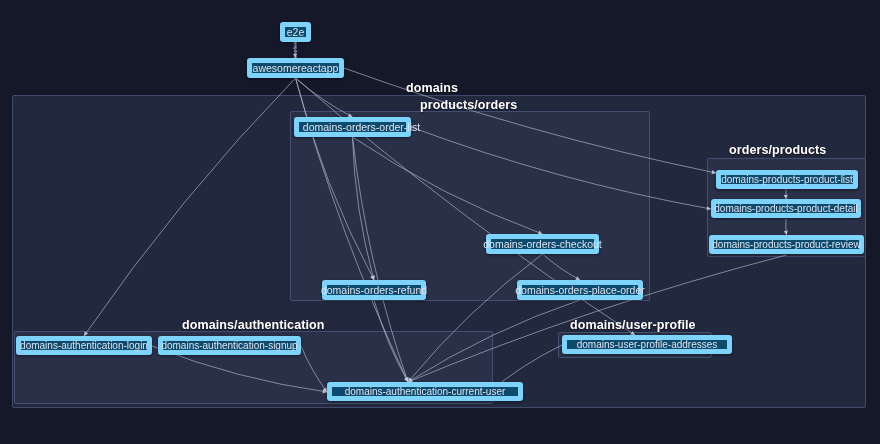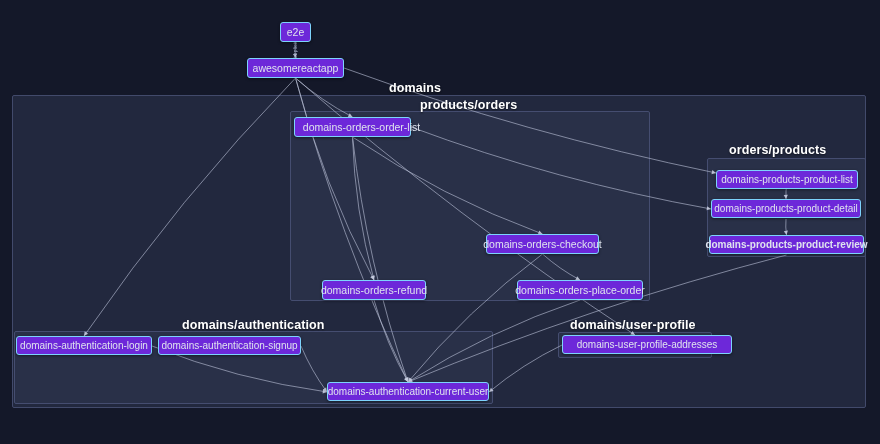--- a/index.html
+++ b/index.html
@@ -46,22 +46,22 @@
 
   
   .node {
     position: absolute;
     box-sizing: border-box;
     display: flex;
     align-items: center;
     justify-content: center;
     height: 20px;
     padding: 0 7px;
-    background: #6d28d9;
-    border: 1px solid #7dd3fc;
+    background: #0c4a6e;
+    border: 5px solid #7dd3fc;
     border-radius: 3px;
     color: #dfe3ee;
     font-size: 10.5px;
     line-height: 1;
     white-space: nowrap;
     box-shadow: 0 1px 3px rgba(0,0,0,0.45);
     z-index: 30;
     cursor: pointer;
   }
   .node.small {
@@ -152,40 +152,40 @@
       <polygon class="arrowhead" points="408,382 412.6842763673762,382.32795565865047 411.07293034734613,378.4493523012893"></polygon>
       <path d="M 152 346 Q 236.74 379.5 327 392"></path>
       <polygon class="arrowhead" points="327,392 323.1277830597283,389.34369881838046 322.5516288905414,393.5039928432456"></polygon>
       <path d="M 301 346 Q 311.24 370.56 327 392"></path>
       <polygon class="arrowhead" points="327,392 326.2044866077678,387.3721324086811 322.82039789160564,389.8596901589944"></polygon>
       <path d="M 562 345 Q 522.68 364.12 489 392"></path>
       <polygon class="arrowhead" points="489,392 493.57441951012345,390.93948779101714 490.8962419388878,387.7041570665115"></polygon>
     </svg>
 
   <div id="group-titles-layer">
-      <div class="group-title" style="left: 389px; top: 81px;">domains</div>
+      <div class="group-title" style="left: 406px; top: 81px;">domains</div>
       <div class="group-title" style="left: 420px; top: 98px;">products/orders</div>
       <div class="group-title" style="left: 729px; top: 143px;">orders/products</div>
       <div class="group-title" style="left: 182px; top: 318px;">domains/authentication</div>
       <div class="group-title" style="left: 570px; top: 318px;">domains/user-profile</div>
     </div>
 
   <div id="nodes-layer">
       <div class="node" style="left: 280px; top: 22px; width: 31px;">e2e</div>
       <div class="node" style="left: 247px; top: 58px; width: 97px; text-align: center;">awesomereactapp</div>
       <div class="node" style="left: 294px; top: 117px; width: 117px; padding-left: 25px;">domains-orders-order-list</div>
       <div class="node" style="left: 486px; top: 234px; width: 113px;">domains-orders-checkout</div>
       <div class="node" style="left: 322px; top: 280px; width: 104px;">domains-orders-refund</div>
       <div class="node" style="left: 517px; top: 280px; width: 126px;">domains-orders-place-order</div>
       <div class="node small" style="left: 716px; top: 163px; width: 142px; margin-top: 7px;">domains-products-product-list</div>
       <div class="node small" style="left: 711px; top: 199px; width: 150px;">domains-products-product-detail</div>
-      <div class="node small" style="left: 709px; top: 235px; width: 155px; font-weight: bold;">domains-products-product-review</div>
+      <div class="node small" style="left: 709px; top: 235px; width: 155px;">domains-products-product-review</div>
       <div class="node small" style="left: 16px; top: 336px; width: 136px;">domains-authentication-login</div>
       <div class="node small" style="left: 158px; top: 336px; width: 143px;">domains-authentication-signup</div>
-      <div class="node small" style="left: 327px; top: 382px; width: 162px;">domains-authentication-current-user</div>
+      <div class="node small" style="left: 327px; top: 382px; width: 196px;">domains-authentication-current-user</div>
       <div class="node small" style="left: 562px; top: 335px; width: 170px;">domains-user-profile-addresses</div>
     </div>
 
   <div id="edge-labels-layer">
       <div class="edge-label" style="left: 292px; top: 58px;">implicit</div>
     </div>
 
 </div>
 
 </body></html>

